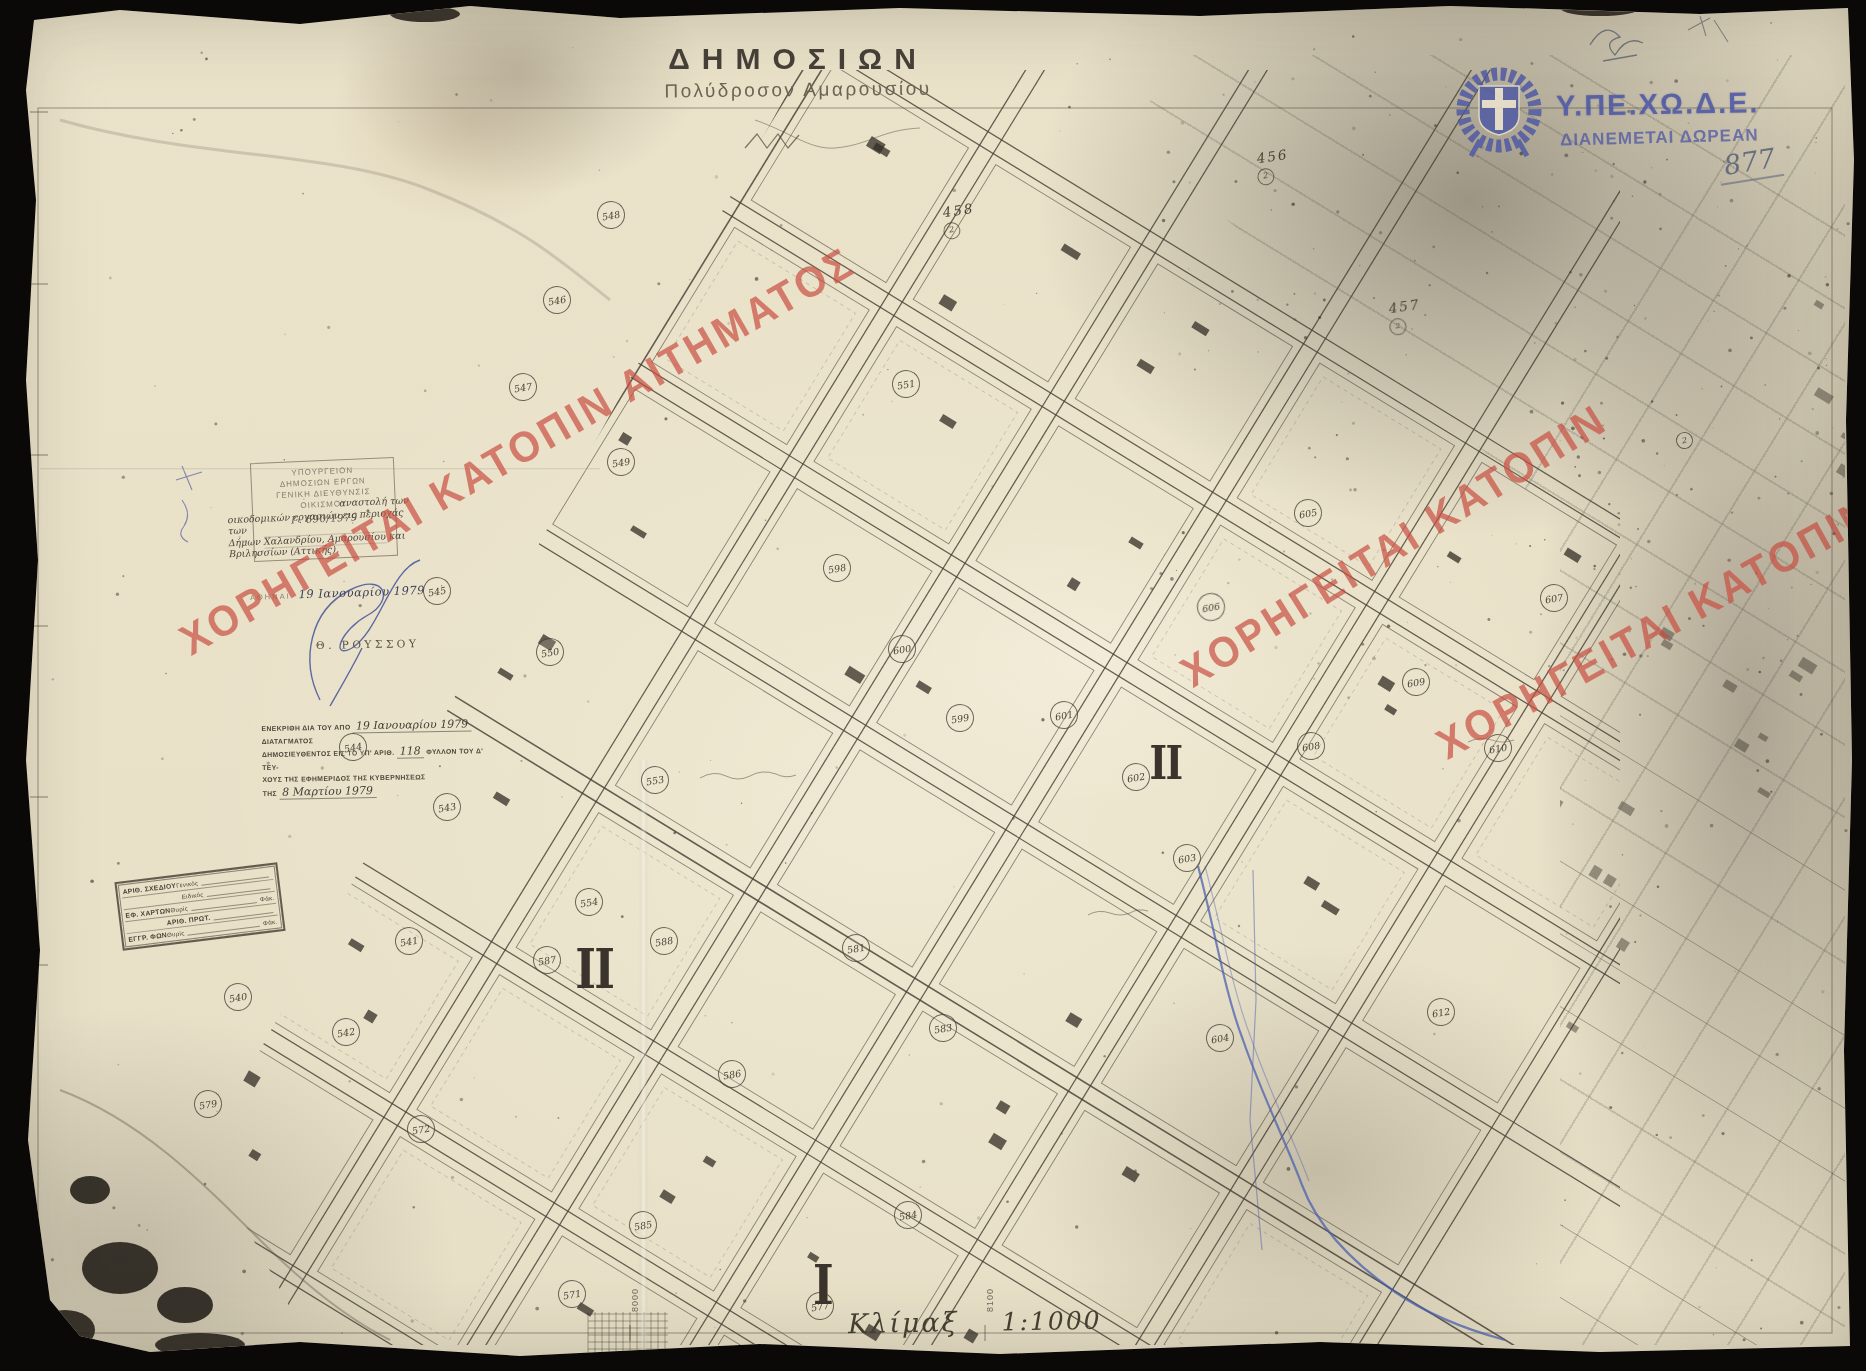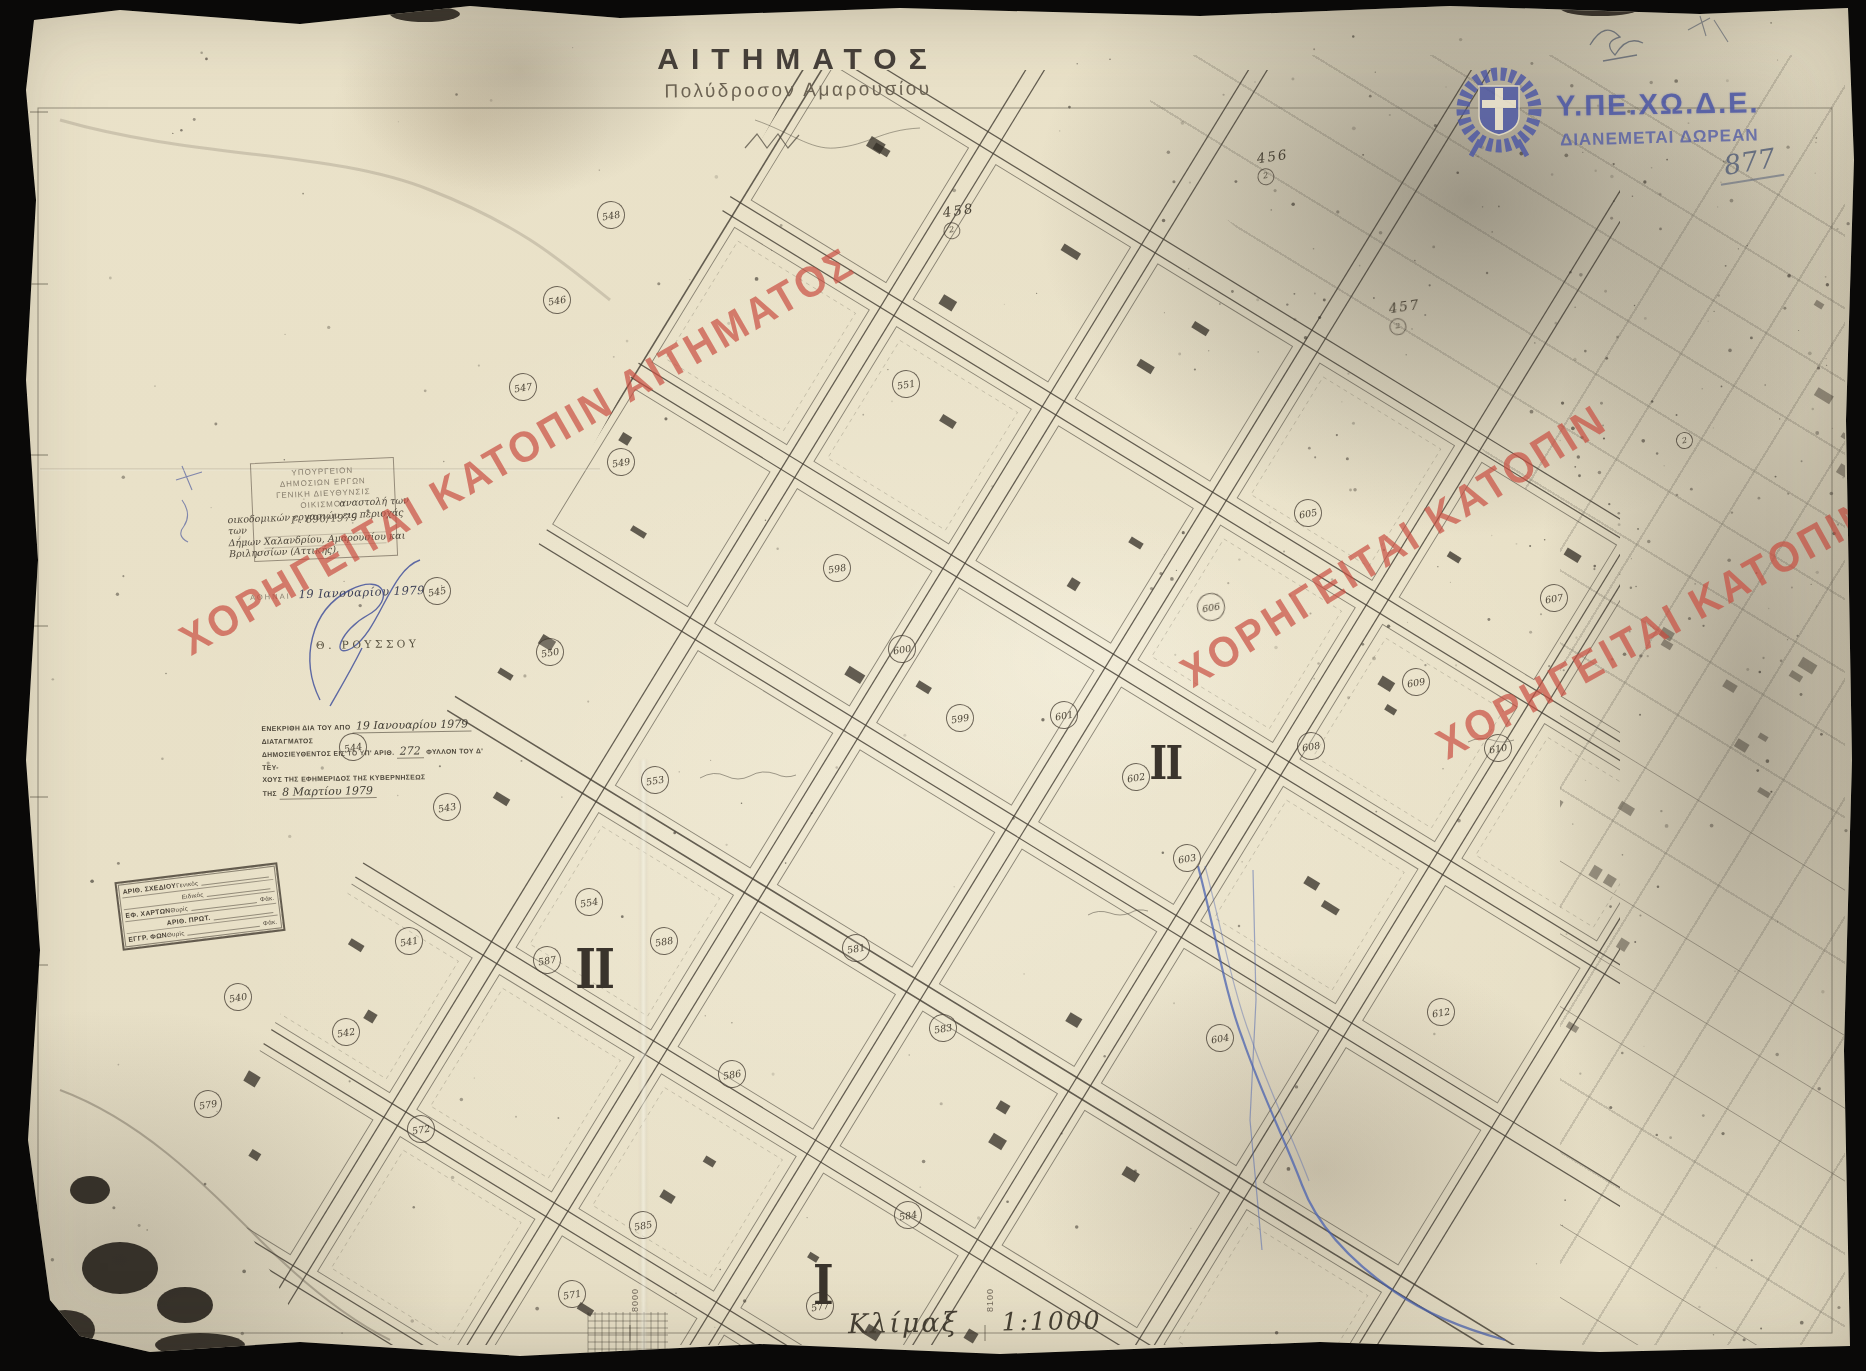--- a/index.html
+++ b/index.html
@@ -802,21 +802,21 @@
         <circle cx="1729.1701908851974" cy="560.3134474158287" r="1.7909563804045319" fill="#3a342c" opacity="0.41587665779516103"></circle>
         <circle cx="1599.4514084188268" cy="472.61266469955444" r="1.7545226988848297" fill="#3a342c" opacity="0.42648079791106286"></circle>
         <circle cx="1598.226497436408" cy="105.7318240404129" r="1.308247418049723" fill="#3a342c" opacity="0.21385393417440354"></circle>
         <circle cx="1634.5280785346404" cy="305.4738065600395" r="0.7321344989351928" fill="#3a342c" opacity="0.5792839145055041"></circle>
       </svg>
 
     <div class="crease-v"></div>
     <div class="crease-h"></div>
 
     <div class="title-wrap">
-      <div class="title-main">ΑΙΤΗΜΑΤΟΣ</div>
+      <div class="title-main">ΔΗΜΟΣΙΩΝ</div>
       <div class="title-sub">Πολύδροσον Αμαρουσίου</div>
     </div>
 
     <svg width="116" height="120" style="left:1444px;top:52px;opacity:.82;">
       <circle cx="55" cy="58" r="36" fill="none" stroke="#4c57a5" stroke-width="13" stroke-dasharray="5.5 3.5"></circle>
       <path d="M35,34 h40 v30 q0,14 -20,19 q-20,-5 -20,-19 z" fill="#4c57a5" stroke="#e8e0c8" stroke-width="1.5"></path>
       <rect x="51" y="36" width="8" height="42" fill="#efe7d2"></rect>
       <rect x="38" y="48" width="34" height="8" fill="#efe7d2"></rect>
       <path d="M36,88 l-9,16 M74,88 l9,16" stroke="#4c57a5" stroke-width="5" fill="none"></path>
     </svg>
@@ -844,21 +844,21 @@
     <div class="stamp-signer">Θ. ΡΟΥΣΣΟΥ</div>
 
     <div class="decree">
       <div>
         <span>ΕΝΕΚΡΙΘΗ ΔΙΑ ΤΟΥ ΑΠΟ</span>
         <span class="hd">19 Ιανουαρίου 1979</span>
         <span>ΔΙΑΤΑΓΜΑΤΟΣ</span>
       </div>
       <div>
         <span>ΔΗΜΟΣΙΕΥΘΕΝΤΟΣ ΕΙΣ ΤΟ ΥΠ' ΑΡΙΘ.</span>
-        <span class="hd">272</span>
+        <span class="hd">118</span>
         <span>ΦΥΛΛΟΝ ΤΟΥ Δ' ΤΕΥ-</span>
       </div>
       <div>ΧΟΥΣ ΤΗΣ ΕΦΗΜΕΡΙΔΟΣ ΤΗΣ ΚΥΒΕΡΝΗΣΕΩΣ</div>
       <div>
         <span>ΤΗΣ</span>
         <span class="hd">8 Μαρτίου 1979</span>
       </div>
     </div>
 
     <div class="registry">

